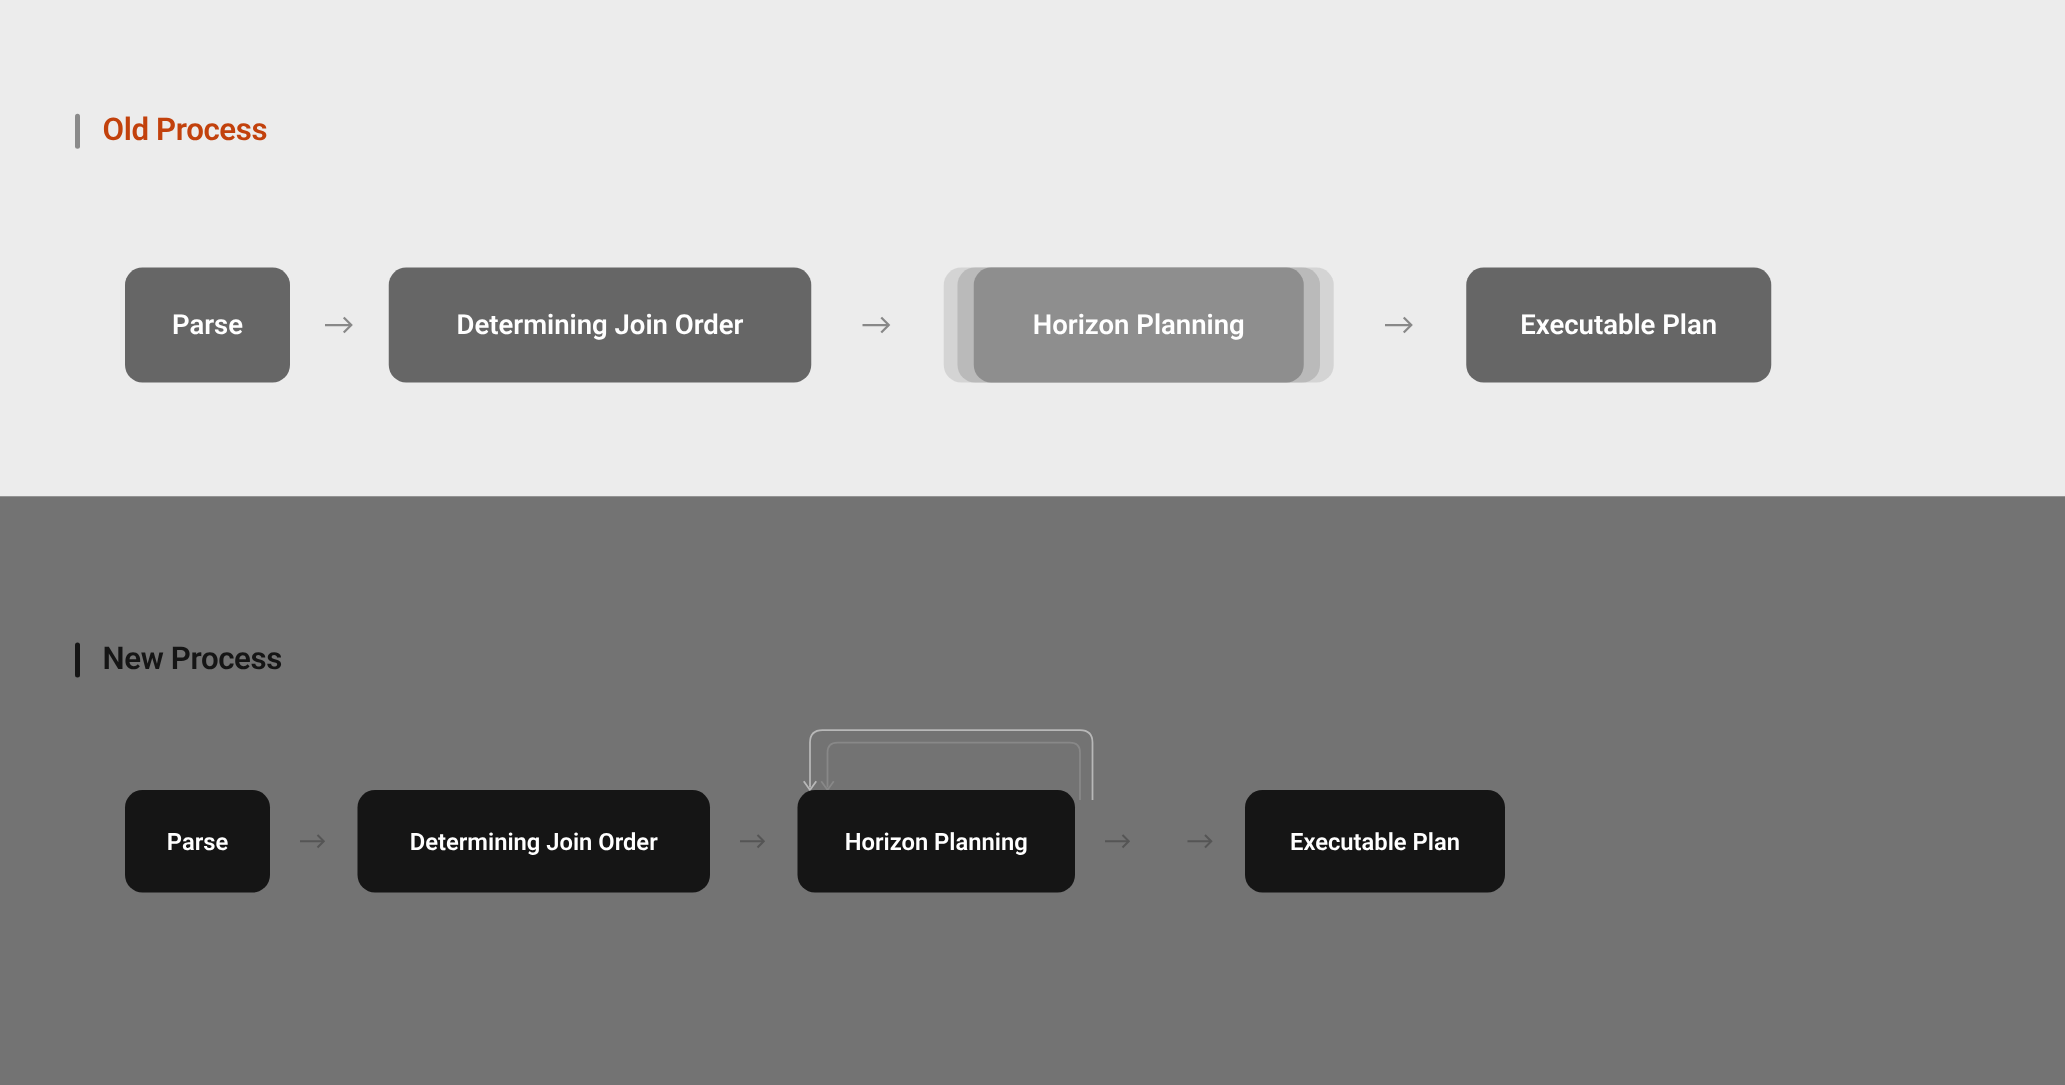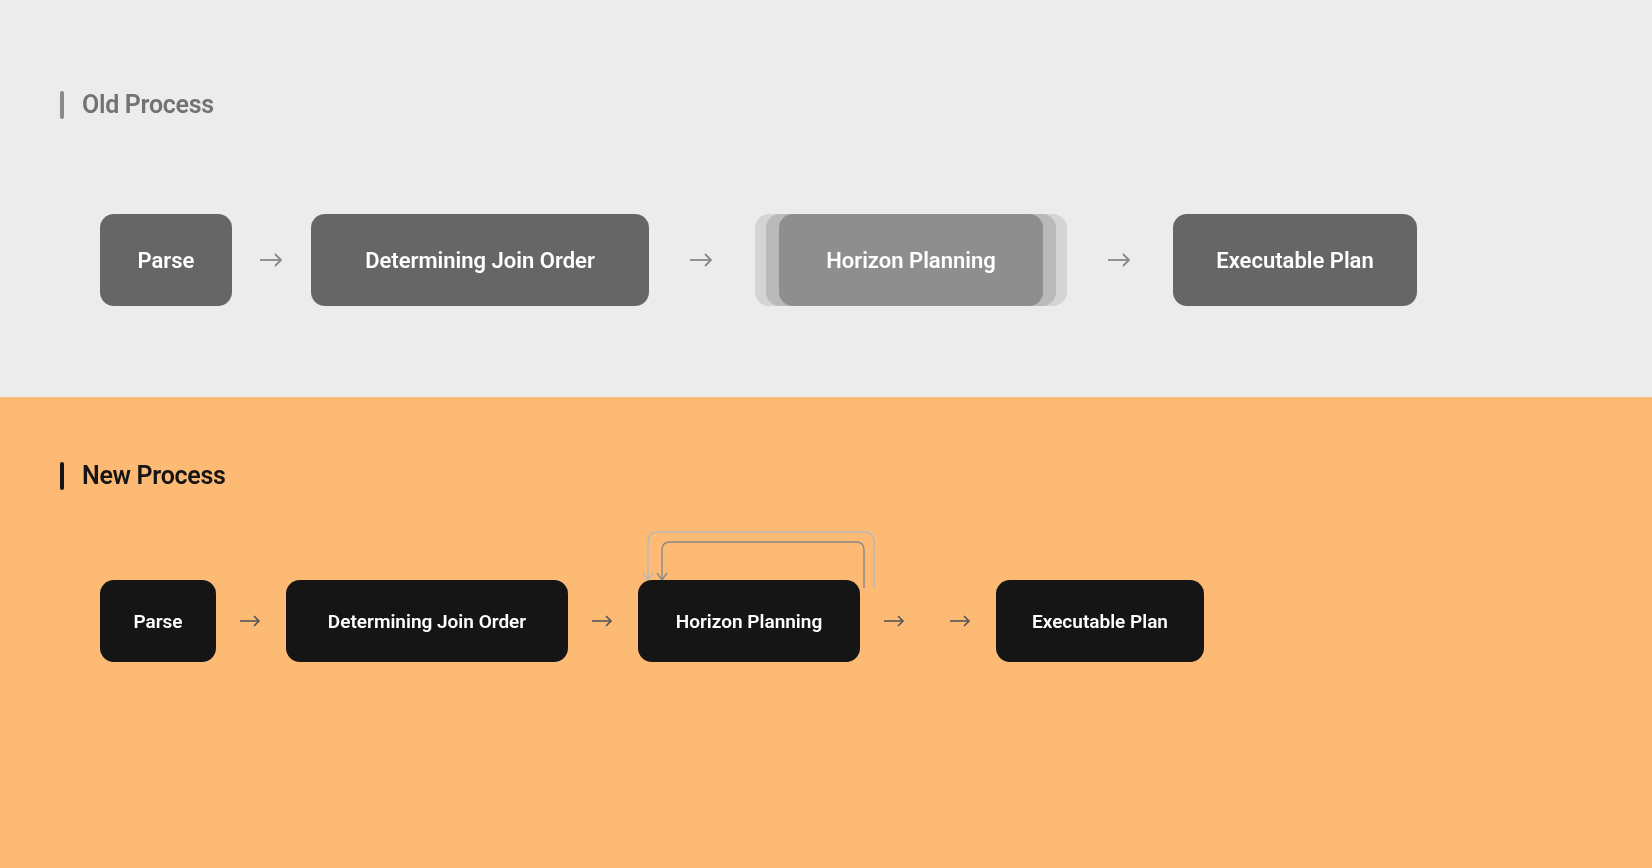--- a/index.html
+++ b/index.html
@@ -15,23 +15,23 @@
       flex-direction: column;
     }
     .section {
       padding: 90px 100px 70px 60px;
     }
     .section-old {
       background: #ececec;
       height: 397px;
     }
     .section-new {
-      background: #fdba74;
+      background: #737373;
       flex: 1;
-      padding-top: 64px;
+      padding-top: 116px;
     }
     .section-header {
       display: flex;
       align-items: center;
       gap: 18px;
       margin-bottom: 95px;
       margin-left: 0px;
     }
     .section-new .section-header {
       margin-bottom: 90px;
@@ -46,21 +46,21 @@
     }
     .section-new .header-bar {
       background: #151515;
     }
     .header-title {
       font-size: 25px;
       font-weight: 600;
       letter-spacing: -0.3px;
     }
     .section-old .header-title {
-      color: #737373;
+      color: #c2410c;
     }
     .section-new .header-title {
       color: #151515;
     }
     .flow {
       display: flex;
       align-items: center;
       margin-left: 40px;
       gap: 4px;
     }

